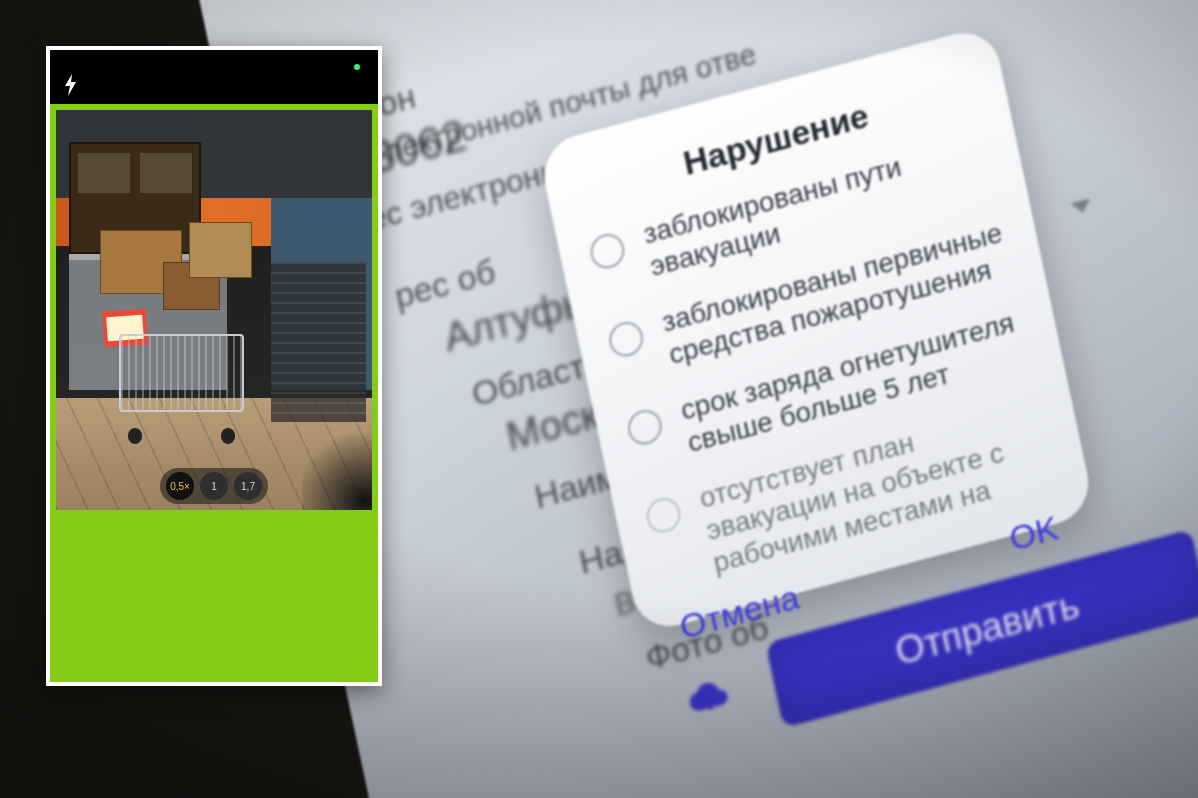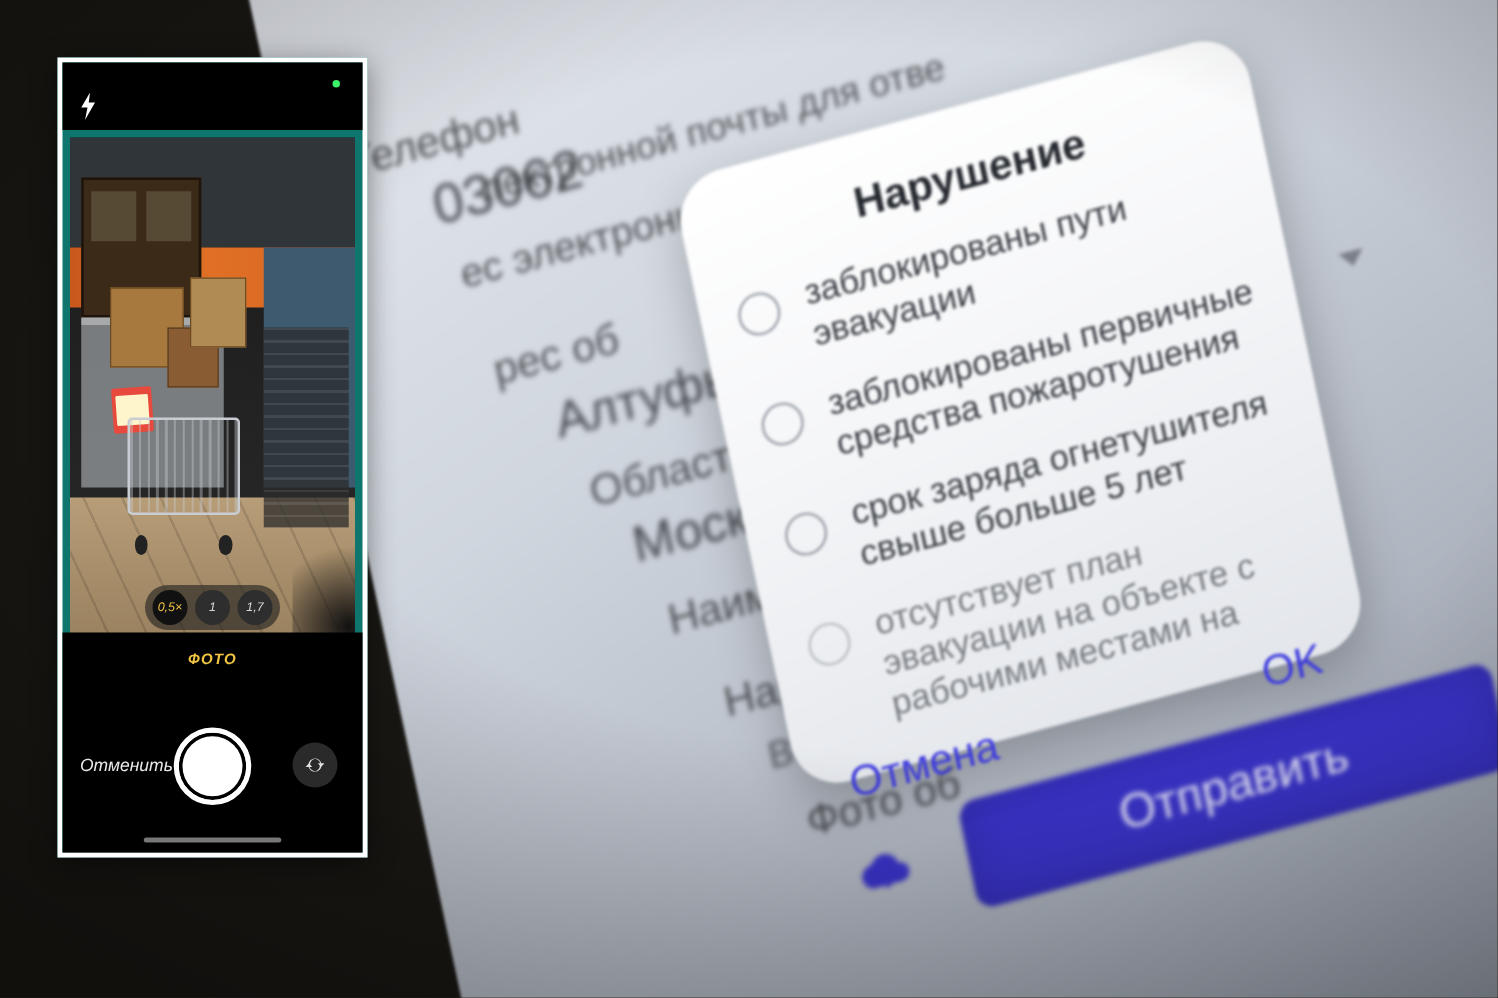--- a/index.html
+++ b/index.html
@@ -118,26 +118,25 @@
     border-top: 12px solid #5a5f68;
     filter: blur(1.2px);
     opacity: .7;
   }
 
   
   .frame {
     position: absolute;
     left: 46px;
     top: 46px;
-    width: 248px;
+    width: 336px;
     height: 640px;
     border: 4px solid #fff;
-    background: #0f766e;
+    background: #84cc16;
     box-shadow: 0 6px 22px rgba(0,0,0,.45);
-    font-style: italic;
   }
   .camera-statusbar {
     position: absolute;
     top: 0; left: 0; right: 0;
     height: 54px;
     background: #000;
   }
   .flash-icon {
     position: absolute;
     left: 14px; top: 24px;
@@ -331,24 +330,13 @@
     </div>
     <div class="vf-corner"></div>
 
     <div class="zoom-pills">
       <span class="sel">0,5×</span>
       <span>1</span>
       <span>1,7</span>
     </div>
   </div>
 
-  <div class="camera-bar">
-    <div class="mode-label">ФОТО</div>
-    <div class="cancel-txt">Отменить</div>
-    <div class="shutter"></div>
-    <div class="flip">
-      <svg viewBox="0 0 24 24">
-          <path fill="#e2e2e2" d="M12 5a7 7 0 0 1 6.7 5H22l-3.5 4L15 10h2.6A5 5 0 0 0 7 12H5a7 7 0 0 1 7-7zm0 14a7 7 0 0 1-6.7-5H2l3.5-4L9 14H6.4A5 5 0 0 0 17 12h2a7 7 0 0 1-7 7z"></path>
-        </svg>
-    </div>
-    <div class="home-ind"></div>
-  </div>
 </div>
 
 </body></html>

